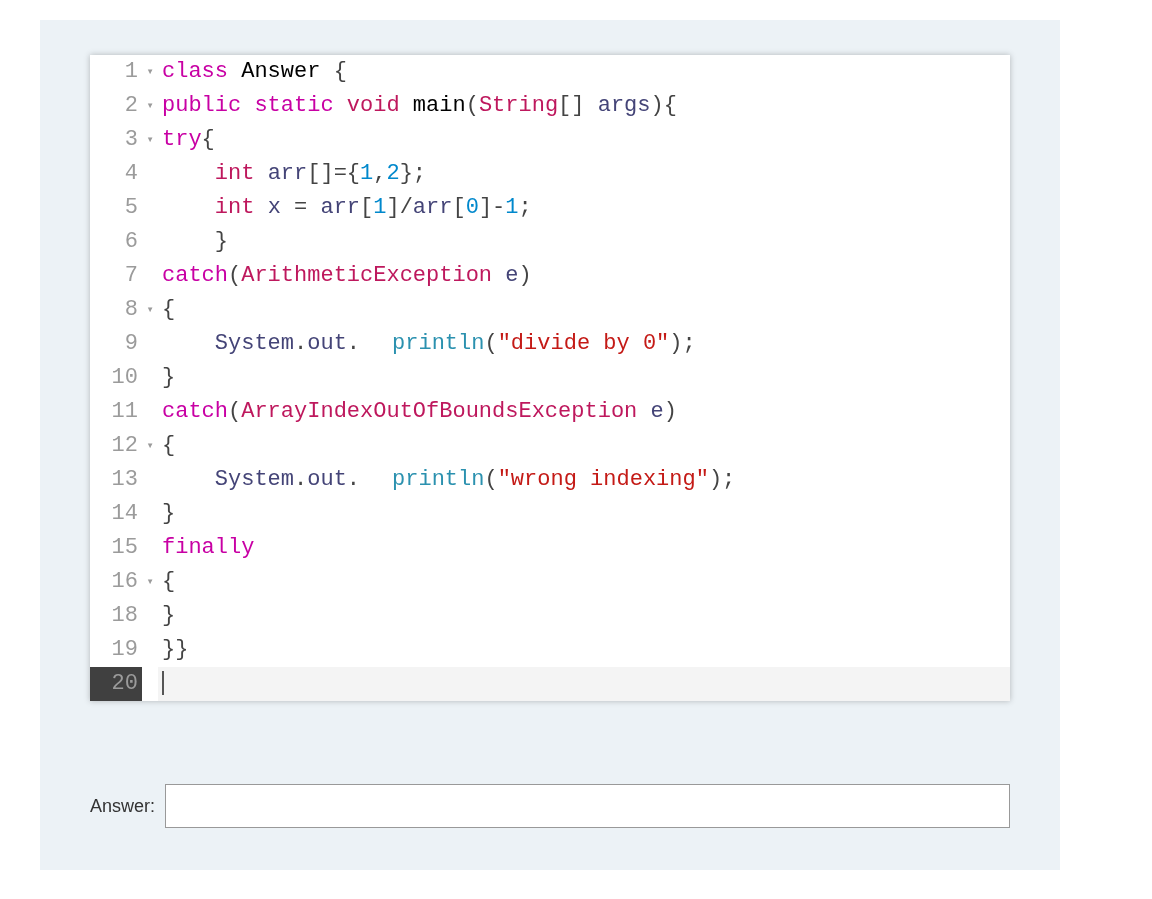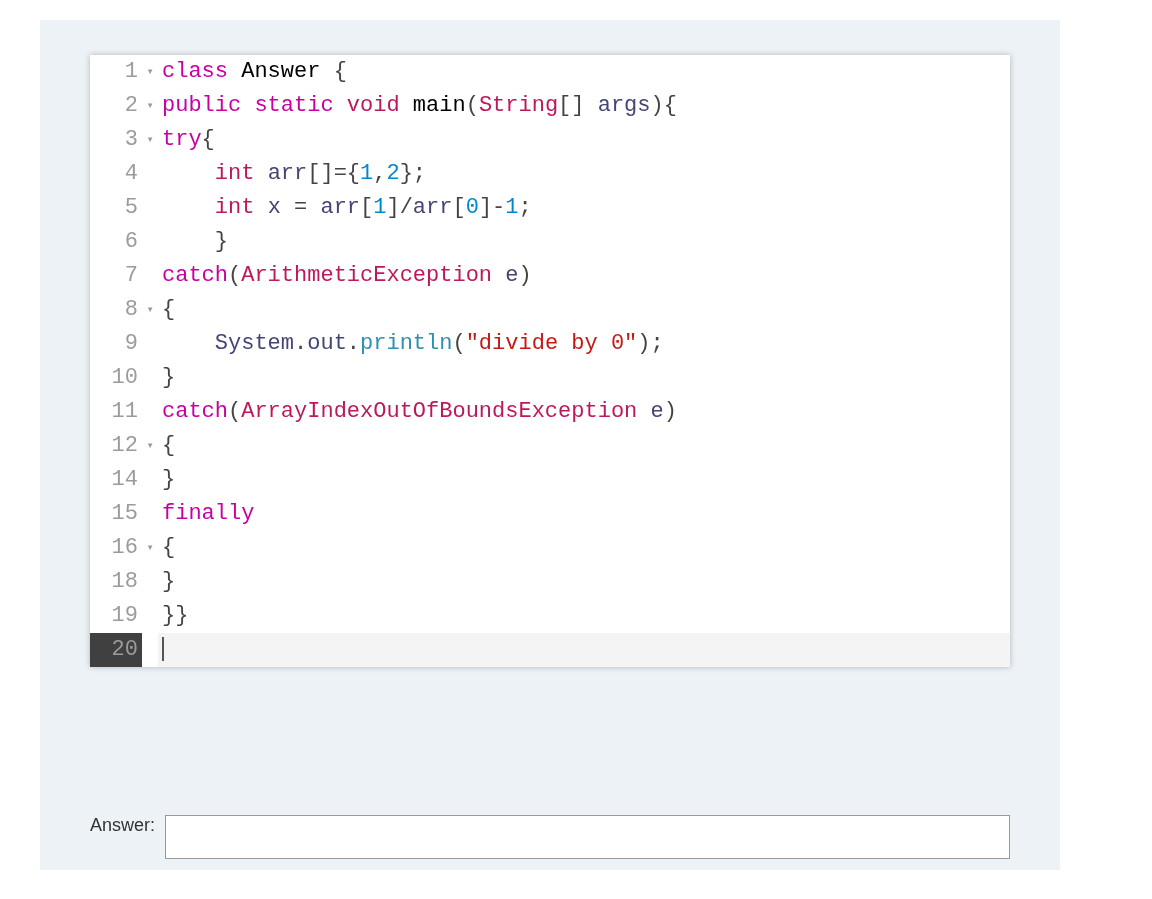--- a/index.html
+++ b/index.html
@@ -84,30 +84,30 @@
     height: 24px;
     vertical-align: middle;
   }
   .tok-kw    { color: #c800a4; }   
   .tok-type  { color: #be185d; }   
   .tok-id    { color: #447; }   
   .tok-name  { color: #000; }      
   .tok-pun   { color: #444; }
   .tok-num   { color: #0088cc; }   
   .tok-str   { color: #c41a16; }   
-  .tok-call  { color: #2b91af; }   
+  .tok-call  { color: #2b91af; margin-left: 32px; }   
   .tok-brace { color: #444; }
 
   .answer-row {
     position: absolute;
     left: 50px;
-    top: 795px;
+    top: 764px;
     width: 920px;
     display: flex;
-    align-items: flex-start;
+    align-items: center;
   }
   .answer-label {
     font-size: 18px;
     color: #333;
     margin-right: 10px;
     white-space: nowrap;
   }
   .answer-input {
     flex: 1;
     height: 44px;
@@ -189,20 +189,25 @@
           <div class="code-text"><span class="tok-kw">catch</span><span class="tok-pun">(</span><span class="tok-type">ArrayIndexOutOfBoundsException</span><span> </span><span class="tok-id">e</span><span class="tok-pun">)</span></div>
         </div>
         <div class="code-line">
           <div class="gutter">12</div>
           <div class="fold-marker">
             <span class="tri">▾</span>
           </div>
           <div class="code-text"><span class="tok-brace">{</span></div>
         </div>
         <div class="code-line">
+          <div class="gutter">13</div>
+          <div class="fold-marker"></div>
+          <div class="code-text"><span>    </span><span class="tok-id">System</span><span class="tok-pun">.</span><span class="tok-id">out</span><span class="tok-pun">.</span><span class="tok-call">println</span><span class="tok-pun">(</span><span class="tok-str">"wrong indexing"</span><span class="tok-pun">);</span></div>
+        </div>
+        <div class="code-line">
           <div class="gutter">14</div>
           <div class="fold-marker"></div>
           <div class="code-text"><span class="tok-brace">}</span></div>
         </div>
         <div class="code-line">
           <div class="gutter">15</div>
           <div class="fold-marker"></div>
           <div class="code-text"><span class="tok-kw">finally</span></div>
         </div>
         <div class="code-line">

